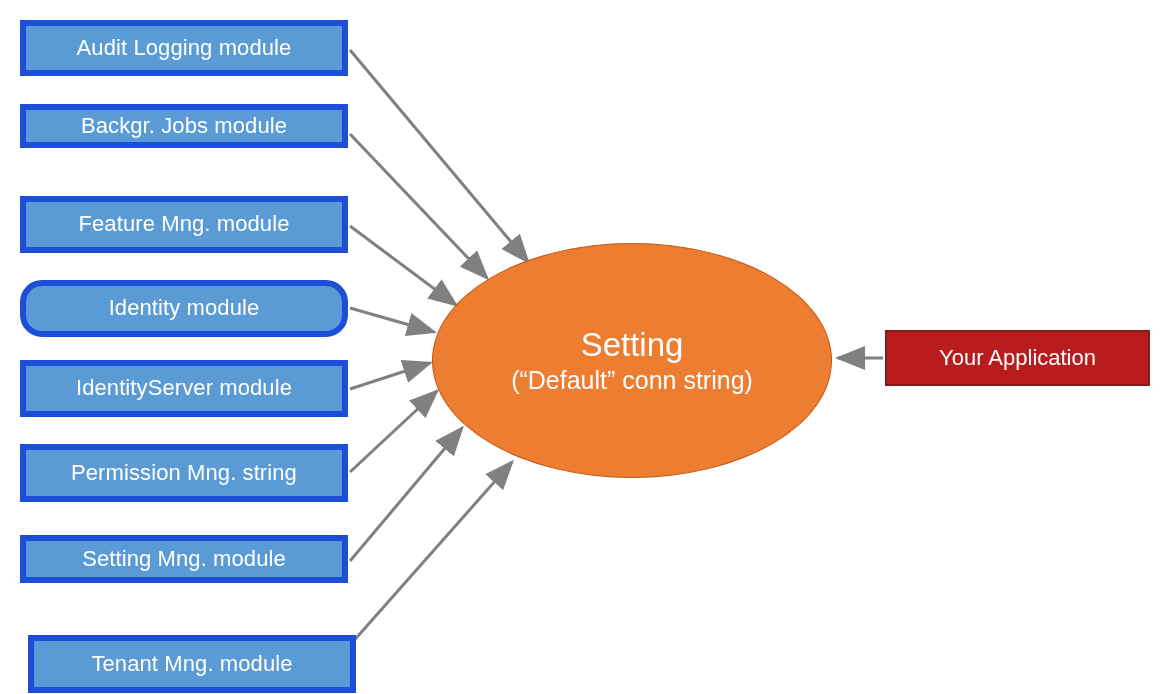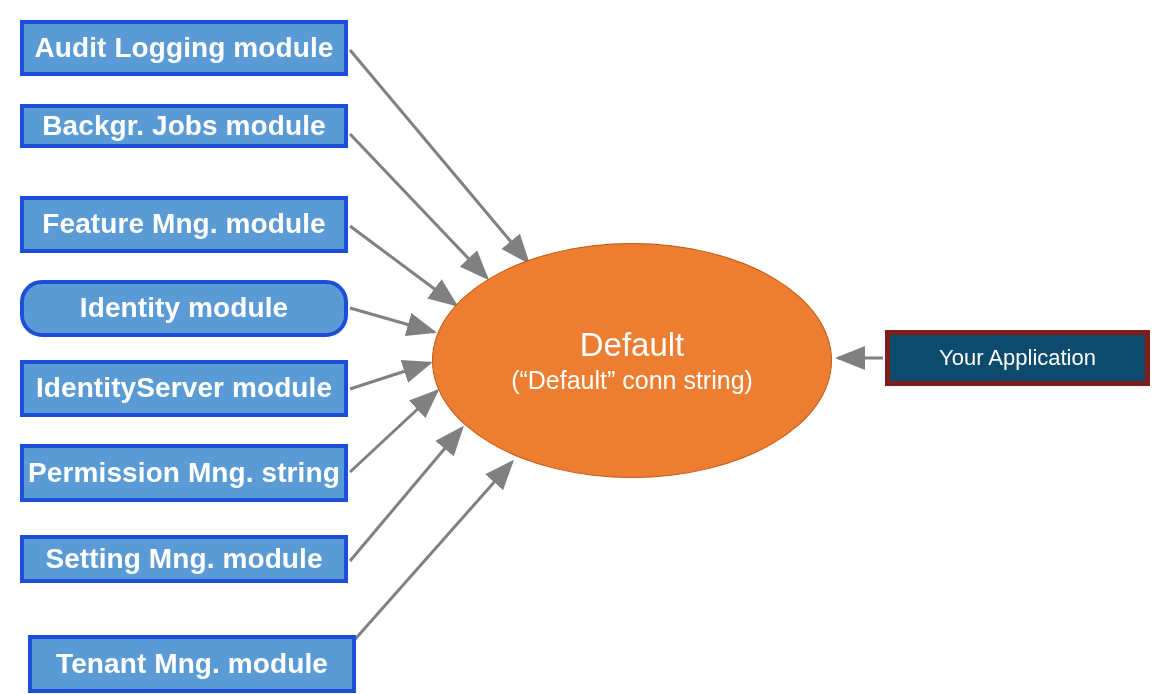--- a/index.html
+++ b/index.html
@@ -30,29 +30,28 @@
     box-sizing: border-box;
     display: flex;
     align-items: center;
     justify-content: center;
     text-align: center;
     color: #ffffff;
     z-index: 2;
   }
   .module-node {
     background: #5b9bd5;
-    border: 4px solid #1d4ed8;
-    font-size: 28px;
+    border: 6px solid #1d4ed8;
+    font-size: 22px;
     line-height: 1.1;
     letter-spacing: 0.1px;
-    font-weight: bold;
   }
   .app-node {
-    background: #0c4a6e;
-    border: 5px solid #7f1d1d;
+    background: #b91c1c;
+    border: 2px solid #7f1d1d;
     font-size: 22px;
     line-height: 1.1;
   }
   .db-node {
     background: #ed7d31;
     border: 1px solid #c15811;
     border-radius: 50%;
     flex-direction: column;
     z-index: 1;
   }
@@ -109,21 +108,21 @@
     <span>Permission Mng. string</span>
   </div>
   <div class="node module-node" style="left: 20px; top: 535px; width: 328px; height: 48px;">
     <span>Setting Mng. module</span>
   </div>
   <div class="node module-node" style="left: 28px; top: 619px; width: 328px; height: 58px; margin-top: 16px;">
     <span>Tenant Mng. module</span>
   </div>
 
   <div class="node db-node" style="left: 432px; top: 243px; width: 400px; height: 235px;">
-    <div class="db-title">Default</div>
+    <div class="db-title">Setting</div>
     <div class="db-subtitle">(“Default” conn string)</div>
   </div>
 
   <div class="node app-node" style="left: 885px; top: 330px; width: 265px; height: 56px;">
     <span>Your Application</span>
   </div>
 
 </div>
 
 </body></html>

